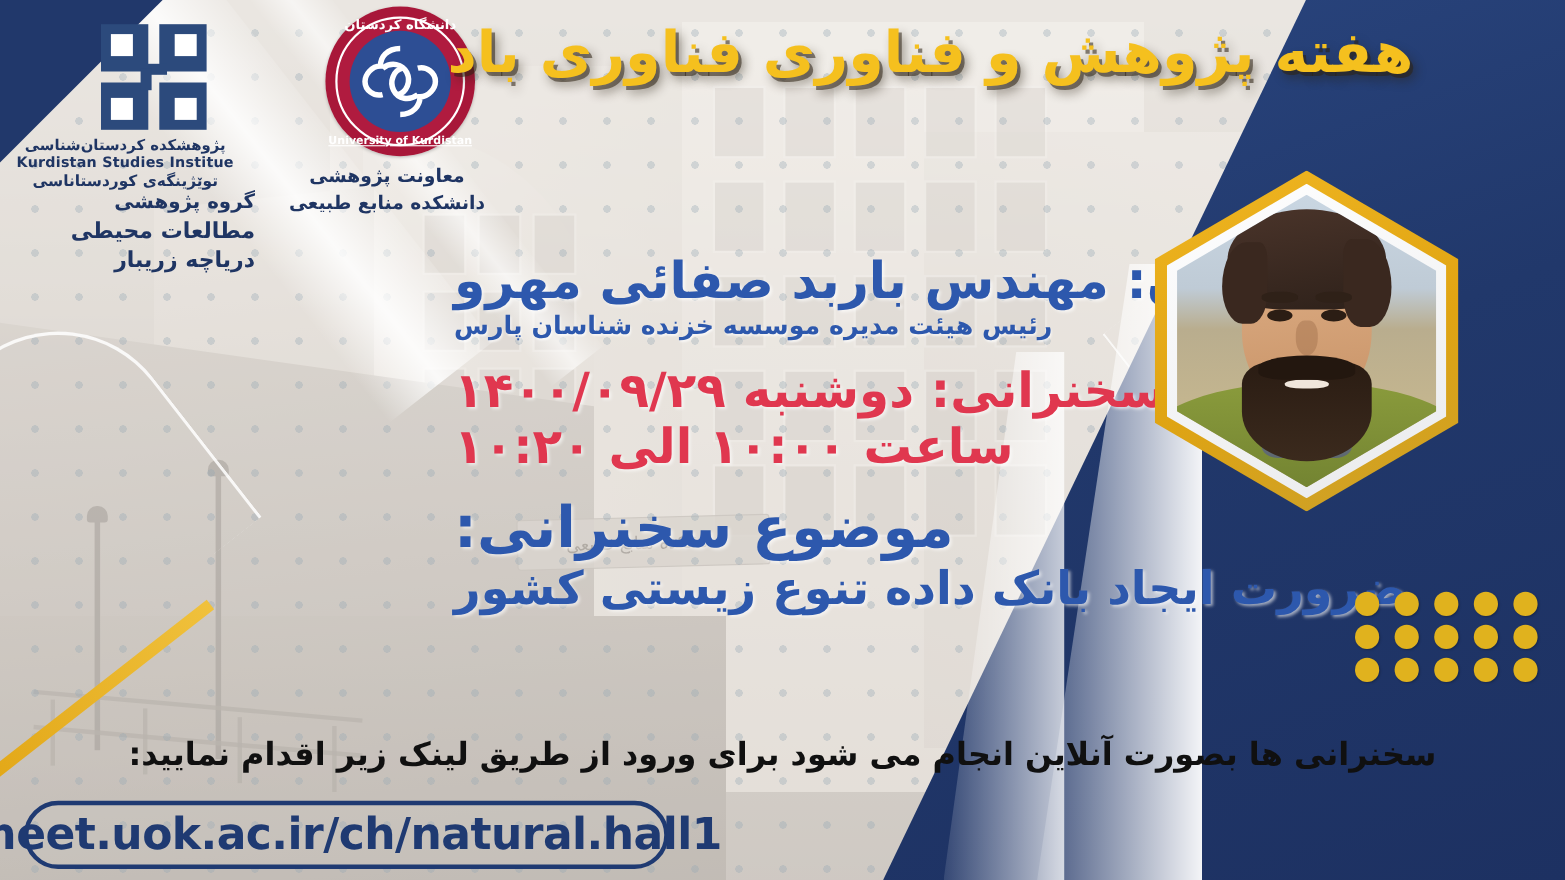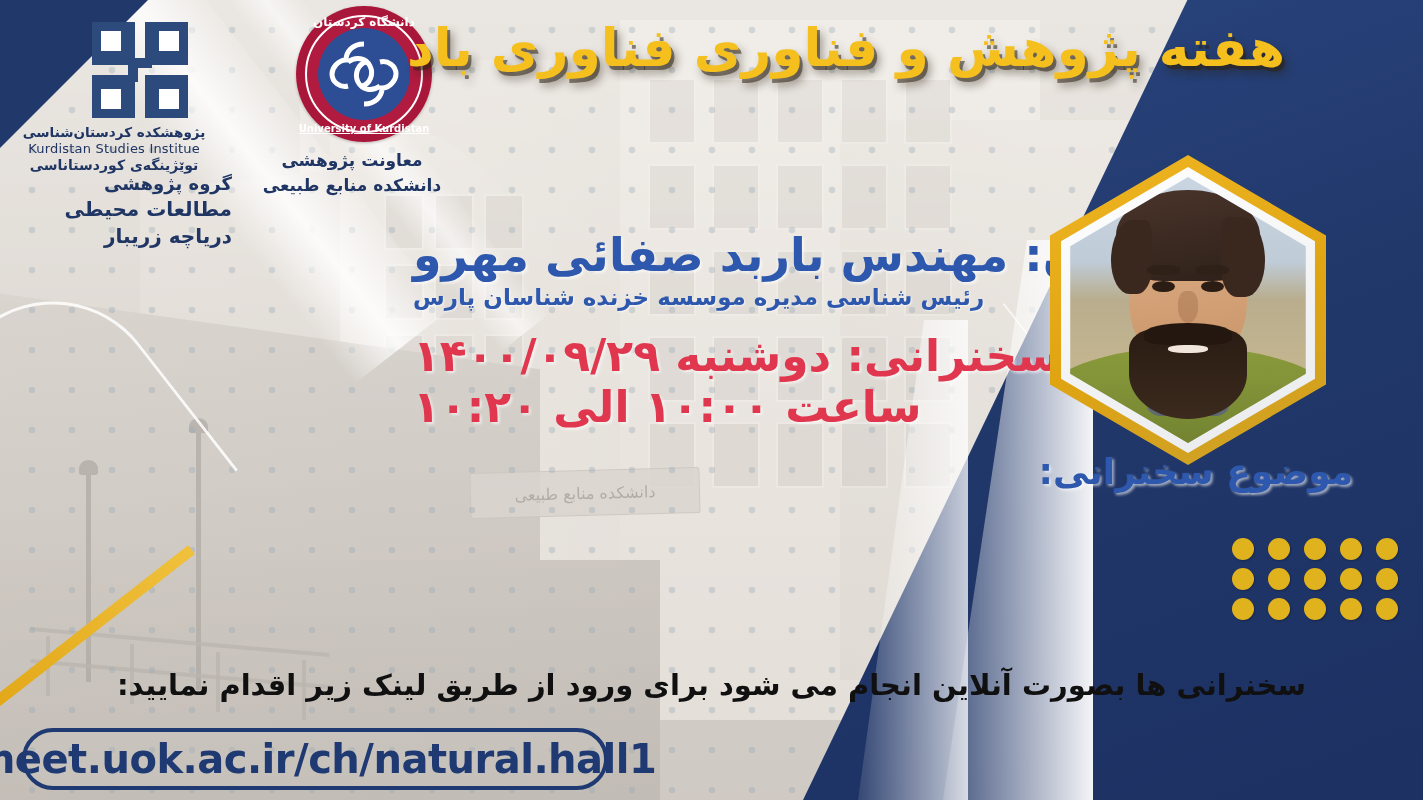--- a/index.html
+++ b/index.html
@@ -138,21 +138,21 @@
   .ksi-logo .q2:after{left:14px;top:9px;width:20px;height:20px;}
   .ksi-logo .q3{left:0;top:53px;}
   .ksi-logo .q3:after{left:9px;top:14px;width:20px;height:20px;}
   .ksi-logo .q4{left:53px;top:53px;}
   .ksi-logo .q4:after{left:14px;top:14px;width:20px;height:20px;}
   .ksi-bridge-h{position:absolute;left:40px;top:36px;width:20px;height:10px;background:#2c4a7c;}
   .ksi-bridge-v{position:absolute;left:36px;top:40px;width:10px;height:20px;background:#2c4a7c;}
 
   .ksi-text{position:absolute;left:0;top:124px;width:228px;text-align:center;color:#1f3563;line-height:1.25;}
   .ksi-text .fa1{font-size:13.5px;font-weight:700;}
-  .ksi-text .en{font-size:13px;font-weight:400;letter-spacing:.2px;}
+  .ksi-text .en{font-size:13px;font-weight:700;letter-spacing:.2px;}
   .ksi-text .ku{font-size:14px;font-weight:600;}
   .ksi-group{position:absolute;left:0;top:172px;width:232px;text-align:right;color:#1f3563;font-weight:700;line-height:1.35;}
   .ksi-group .g1{font-size:18px;}
   .ksi-group .g2{font-size:20px;}
 
   .uok-logo{position:absolute;left:296px;top:6px;width:136px;height:136px;border-radius:50%;
      background:radial-gradient(circle at 50% 50%, #b01b3f 0 62%, #a81739 62% 100%);
      box-shadow:0 1px 3px rgba(0,0,0,.25);}
   .uok-ring{position:absolute;inset:9px;border-radius:50%;border:2px solid #fff;}
   .uok-core{position:absolute;inset:22px;border-radius:50%;background:#2d4e94;}
@@ -186,22 +186,22 @@
     white-space:nowrap;
   }
   .time-block{margin-top:20px;}
   .time-line{
     color:#e0374f;font-size:44px;font-weight:900;line-height:1.18;
     text-shadow:2px 2px 3px rgba(255,255,255,.6);
     white-space:nowrap;
   }
   .topic-block{margin-top:18px;}
   .topic-label{
-    color:#2d58ad;font-size:36px;font-weight:900;line-height:1.15;
-    text-shadow:2px 2px 3px rgba(255,255,255,.6);white-space:nowrap;text-align:right;
+    color:#2d58ad;font-size:52px;font-weight:900;line-height:1.15;
+    text-shadow:2px 2px 3px rgba(255,255,255,.6);white-space:nowrap;
   }
   .topic-text{
     color:#2d58ad;font-size:42px;font-weight:900;line-height:1.15;
     text-shadow:2px 2px 3px rgba(255,255,255,.6);white-space:nowrap;
   }
 
   
   .hexwrap{position:absolute;left:1038px;top:155px;width:300px;height:310px;}
   .hex{
     position:absolute;inset:0;
@@ -393,29 +393,30 @@
     <div class="uok-sub">
       <div>معاونت پژوهشی</div>
       <div>دانشکده منابع طبیعی</div>
     </div>
   </div>
 
   <div class="main-title">هفته پژوهش و فناوری فناوری باد</div>
 
   <div class="content">
     <div class="speaker-line">سخنران: مهندس باربد صفائی مهرو</div>
-    <div class="speaker-role">رئیس شناسی مدیره موسسه خزنده شناسان پارس</div>
+    <div class="speaker-role">رئیس هیئت مدیره موسسه خزنده شناسان پارس</div>
 
     <div class="time-block">
       <div class="time-line">زمان سخنرانی: دوشنبه ۱۴۰۰/۰۹/۲۹</div>
       <div class="time-line">ساعت ۱۰:۰۰ الی ۱۰:۲۰</div>
     </div>
 
     <div class="topic-block">
       <div class="topic-label">موضوع سخنرانی:</div>
+      <div class="topic-text">ضرورت ایجاد بانک داده تنوع زیستی کشور</div>
     </div>
   </div>
 
   <div class="hexwrap">
     <div class="hex"></div>
     <div class="hex-inner"></div>
     <div class="hex-photo">
       <div class="p-shoulder"></div>
       <div class="p-collar"></div>
       <div class="p-neck"></div>

